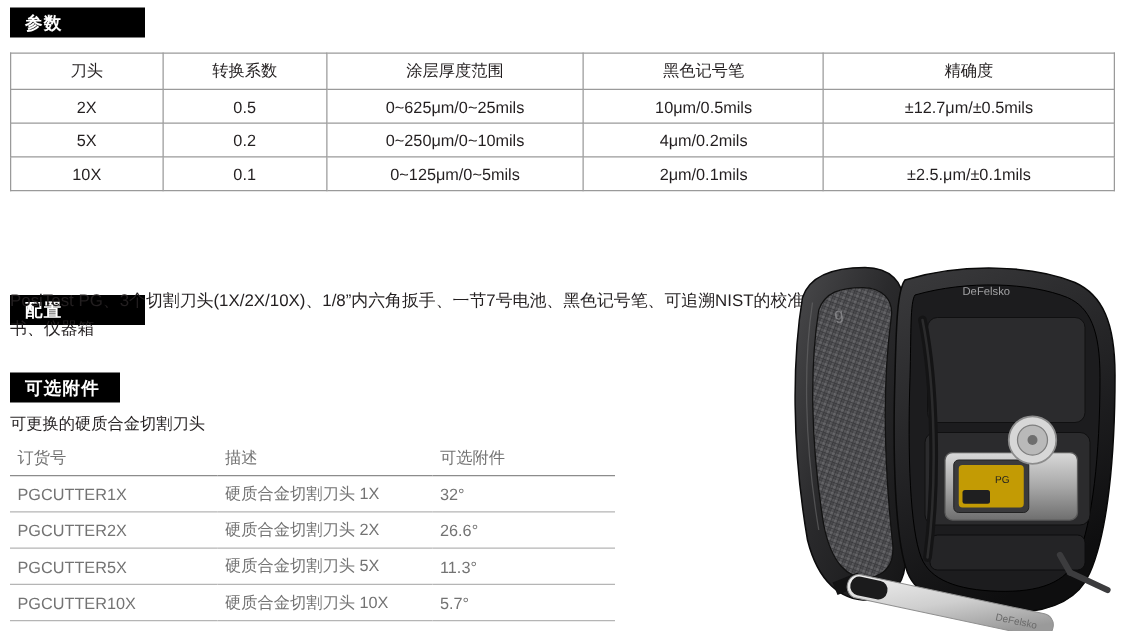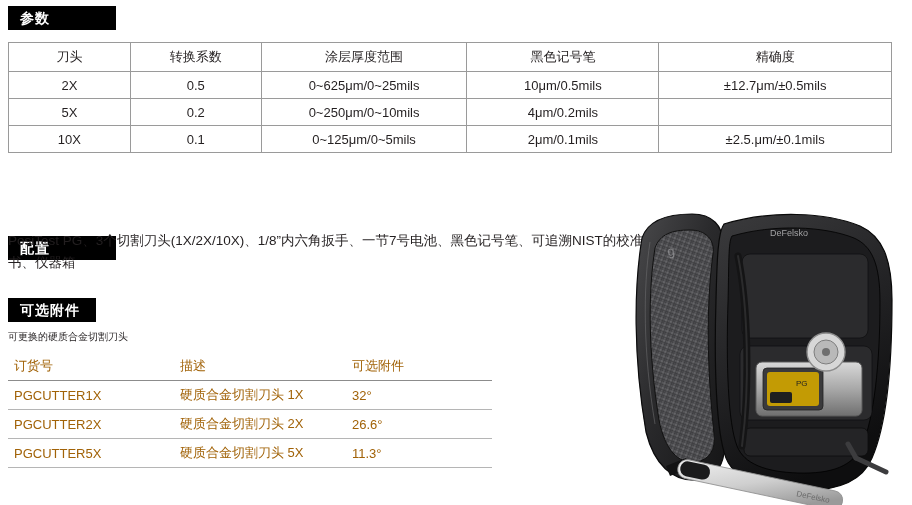--- a/index.html
+++ b/index.html
@@ -74,39 +74,39 @@
     font-size: 13.5px;
     line-height: 22px;
     color: #231f20;
   }
 
   
   .opt-sub {
     position: absolute;
     left: 8px;
     top: 330px;
-    font-size: 10px;
+    font-size: 13px;
     color: #231f20;
   }
   table.acc {
     position: absolute;
     left: 8px;
     top: 352px;
     width: 484px;
     border-collapse: collapse;
     font-size: 13px;
   }
   table.acc th, table.acc td {
     text-align: left;
     padding: 0 4px 0 6px;
     height: 28px;
     border: none;
     border-bottom: 1px solid #b5b5b5;
     font-weight: normal;
-    color: #a16207;
+    color: #737373;
   }
   table.acc thead th {
     border-bottom: 1px solid #8c8c8c;
   }
   table.acc col.a1 { width: 166px; }
   table.acc col.a2 { width: 172px; }
   table.acc col.a3 { width: 146px; }
 
   
   .photo {
@@ -194,20 +194,25 @@
       <tr>
         <td>PGCUTTER2X</td>
         <td>硬质合金切割刀头 2X</td>
         <td>26.6°</td>
       </tr>
       <tr>
         <td>PGCUTTER5X</td>
         <td>硬质合金切割刀头 5X</td>
         <td>11.3°</td>
       </tr>
+      <tr>
+        <td>PGCUTTER10X</td>
+        <td>硬质合金切割刀头 10X</td>
+        <td>5.7°</td>
+      </tr>
     </tbody>
   </table>
 
   <div class="photo">
     <svg viewBox="0 0 292 309" width="292" height="309" xmlns="http://www.w3.org/2000/svg">
       <defs>
         <linearGradient id="caseLid" x1="0" y1="0" x2="1" y2="1">
           <stop offset="0%" stop-color="#4a4a4c"></stop>
           <stop offset="45%" stop-color="#2a2a2c"></stop>
           <stop offset="100%" stop-color="#151516"></stop>

